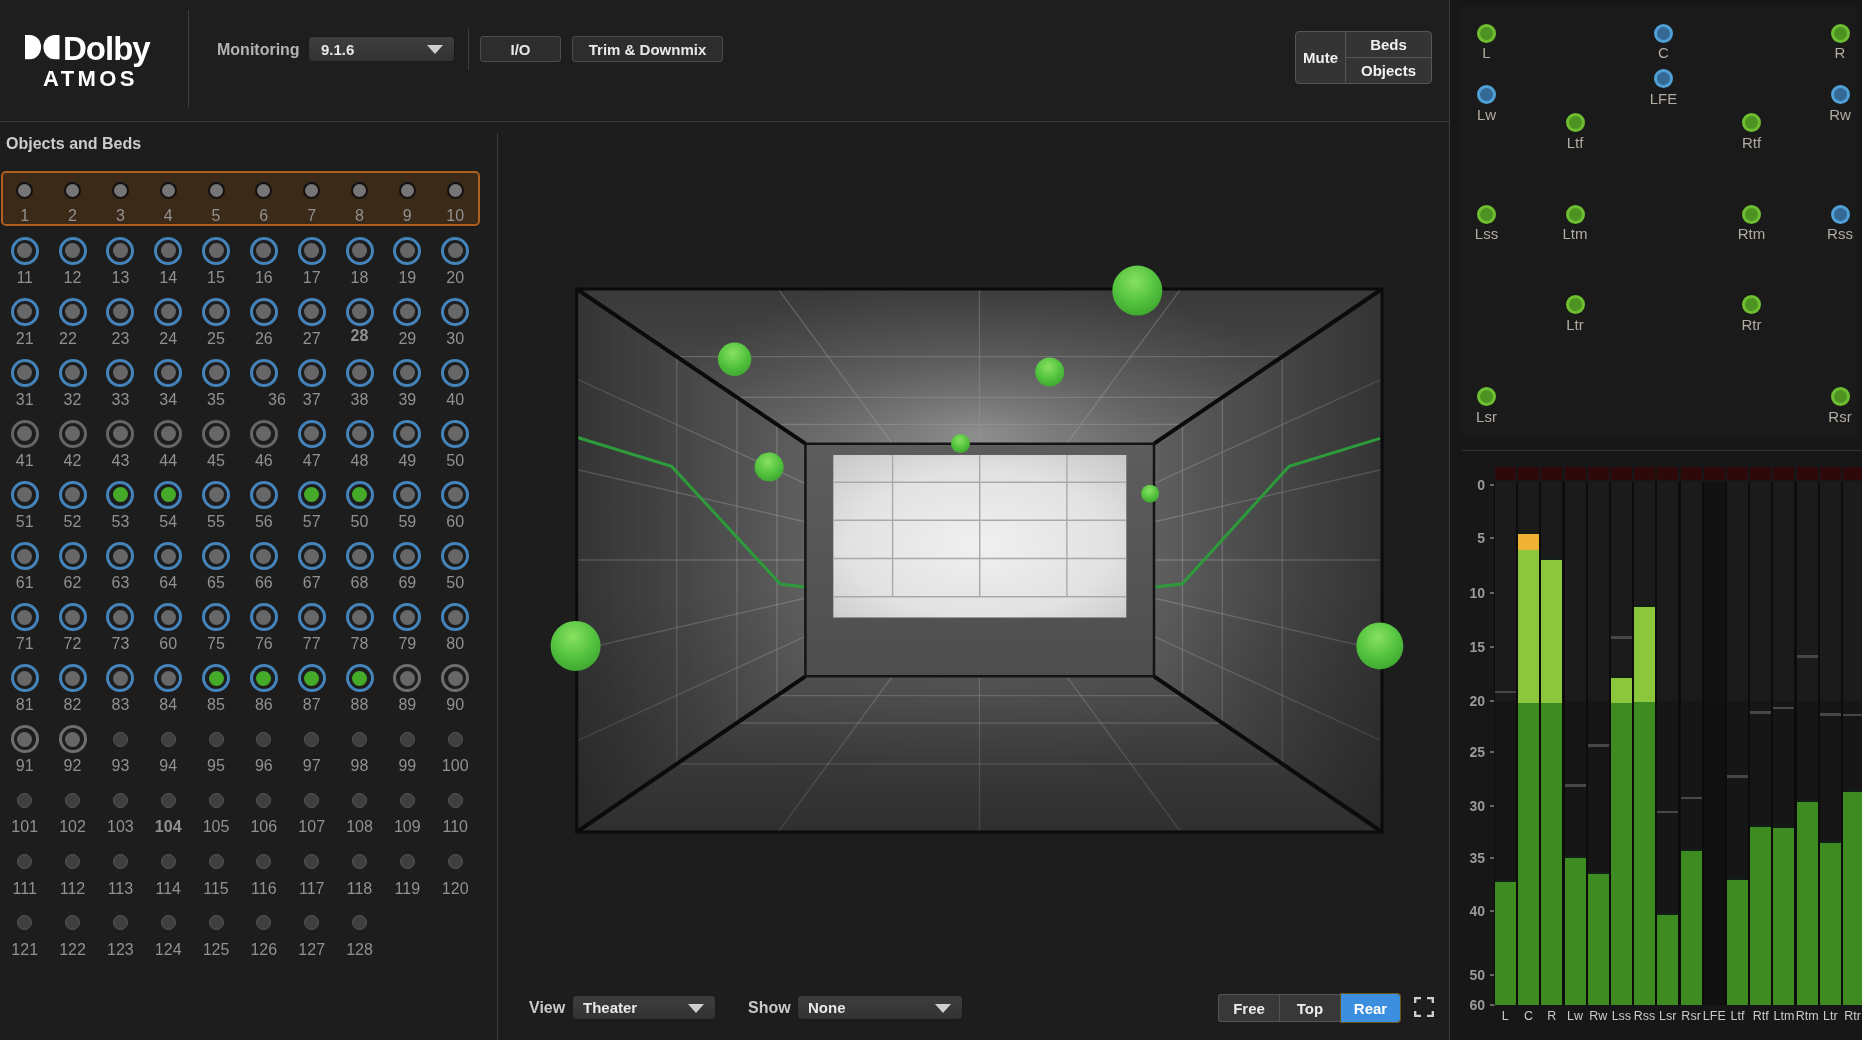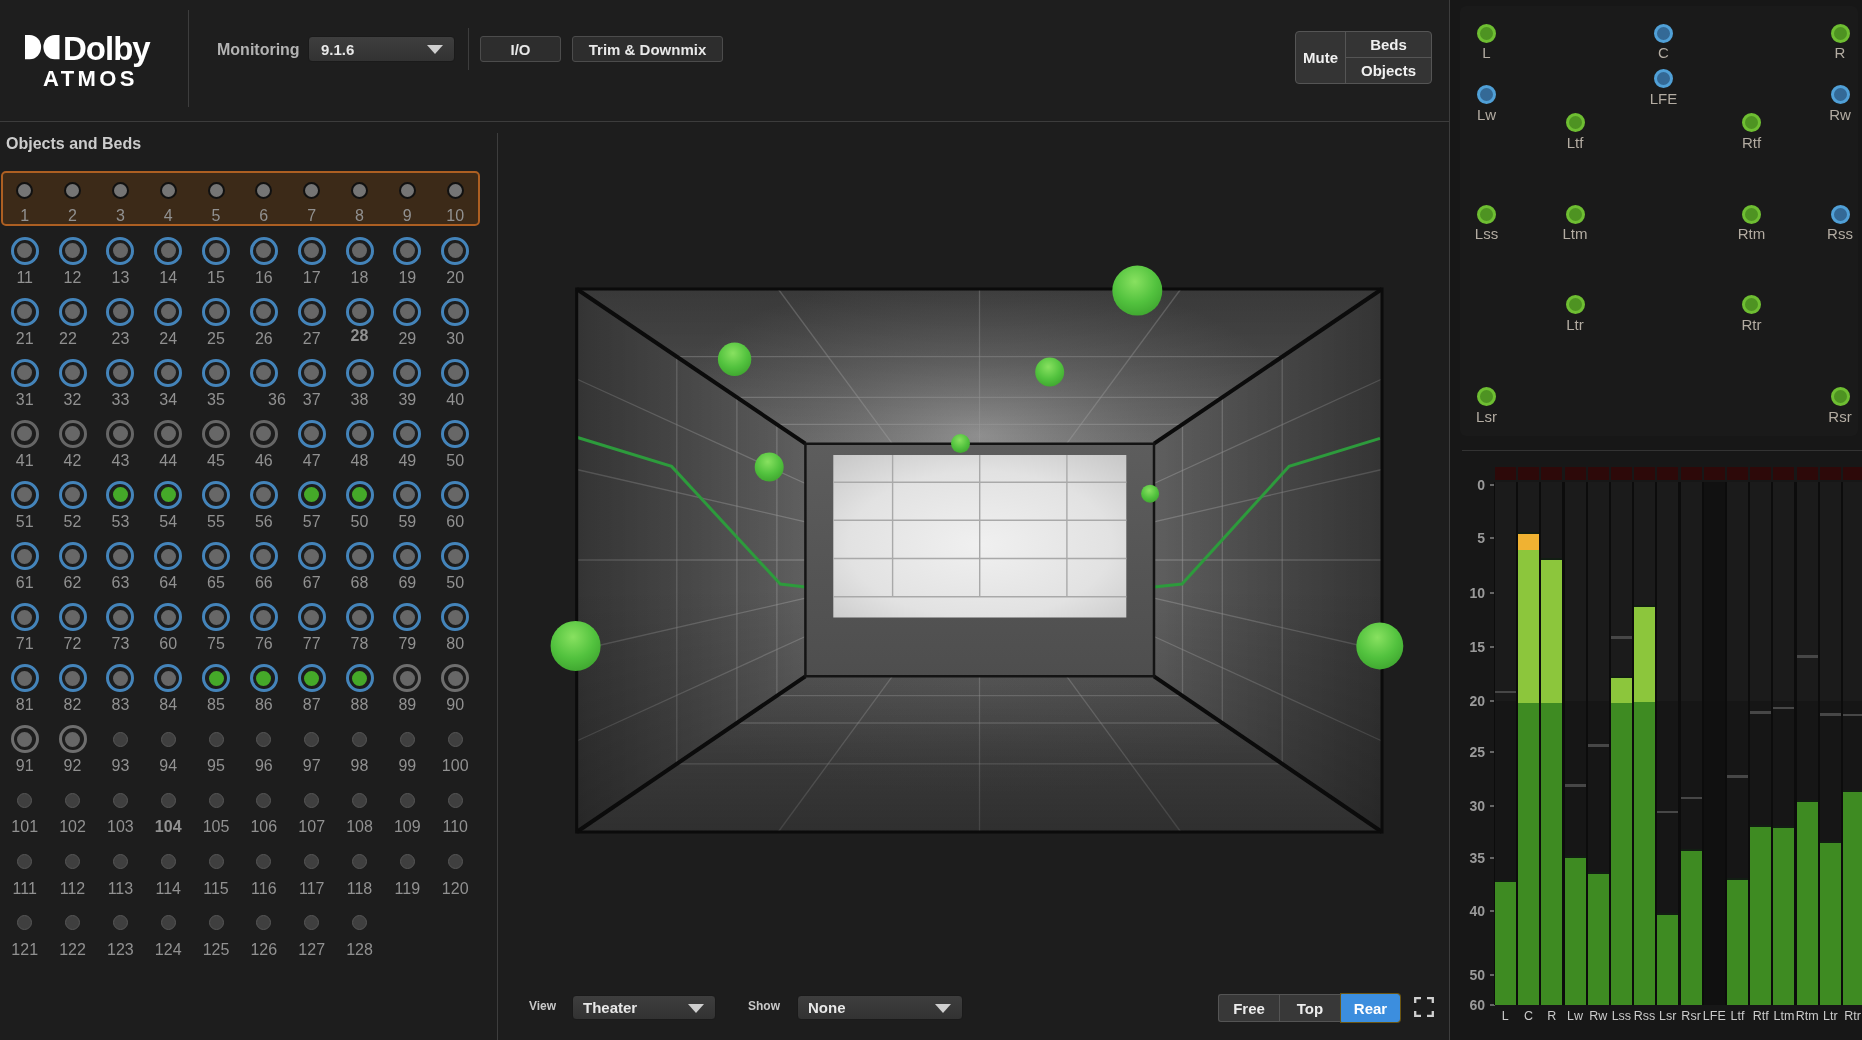--- a/index.html
+++ b/index.html
@@ -36,21 +36,21 @@
 .spk { width:19px; height:19px; border-radius:50%; }
 .spk.g { background:#4e9322; border:3px solid #6ebe32; }
 .spk.b { background:#346996; border:3px solid #50a0d7; }
 .spklab { color:#b3aca2; font-size:15px; text-align:center; width:60px; }
 
 .mlab { color:#9a9a9a; font-weight:bold; font-size:14px; text-align:right; width:30px; }
 .chlab { color:#cbcbcb; font-size:12.5px; text-align:center; }
 .clip { background:#2d0909; }
 .peak { background:#474747; }
 
-.blabel { color:#c8c8c8; font-weight:bold; font-size:12px; }
+.blabel { color:#c8c8c8; font-weight:bold; font-size:16px; }
 .seg { border:1px solid #545454; color:#ececec; font-weight:bold; font-size:15px;
   background:#383838; display:flex; align-items:center; justify-content:center; }
 </style></head>
 <body>
 <div id="stage">
 <div class="abs" id="topbar"></div>
 <svg class="abs" style="left:25px; top:35px;" width="130" height="54" viewBox="0 0 130 54">
 <g fill="#ffffff">
   <path d="M0,0 H4.8 A11.3,12.1 0 0 1 4.8,24.2 H0 Z"></path>
   <path d="M34.5,0 H29.7 A11.3,12.1 0 0 0 29.7,24.2 H34.5 Z"></path>

